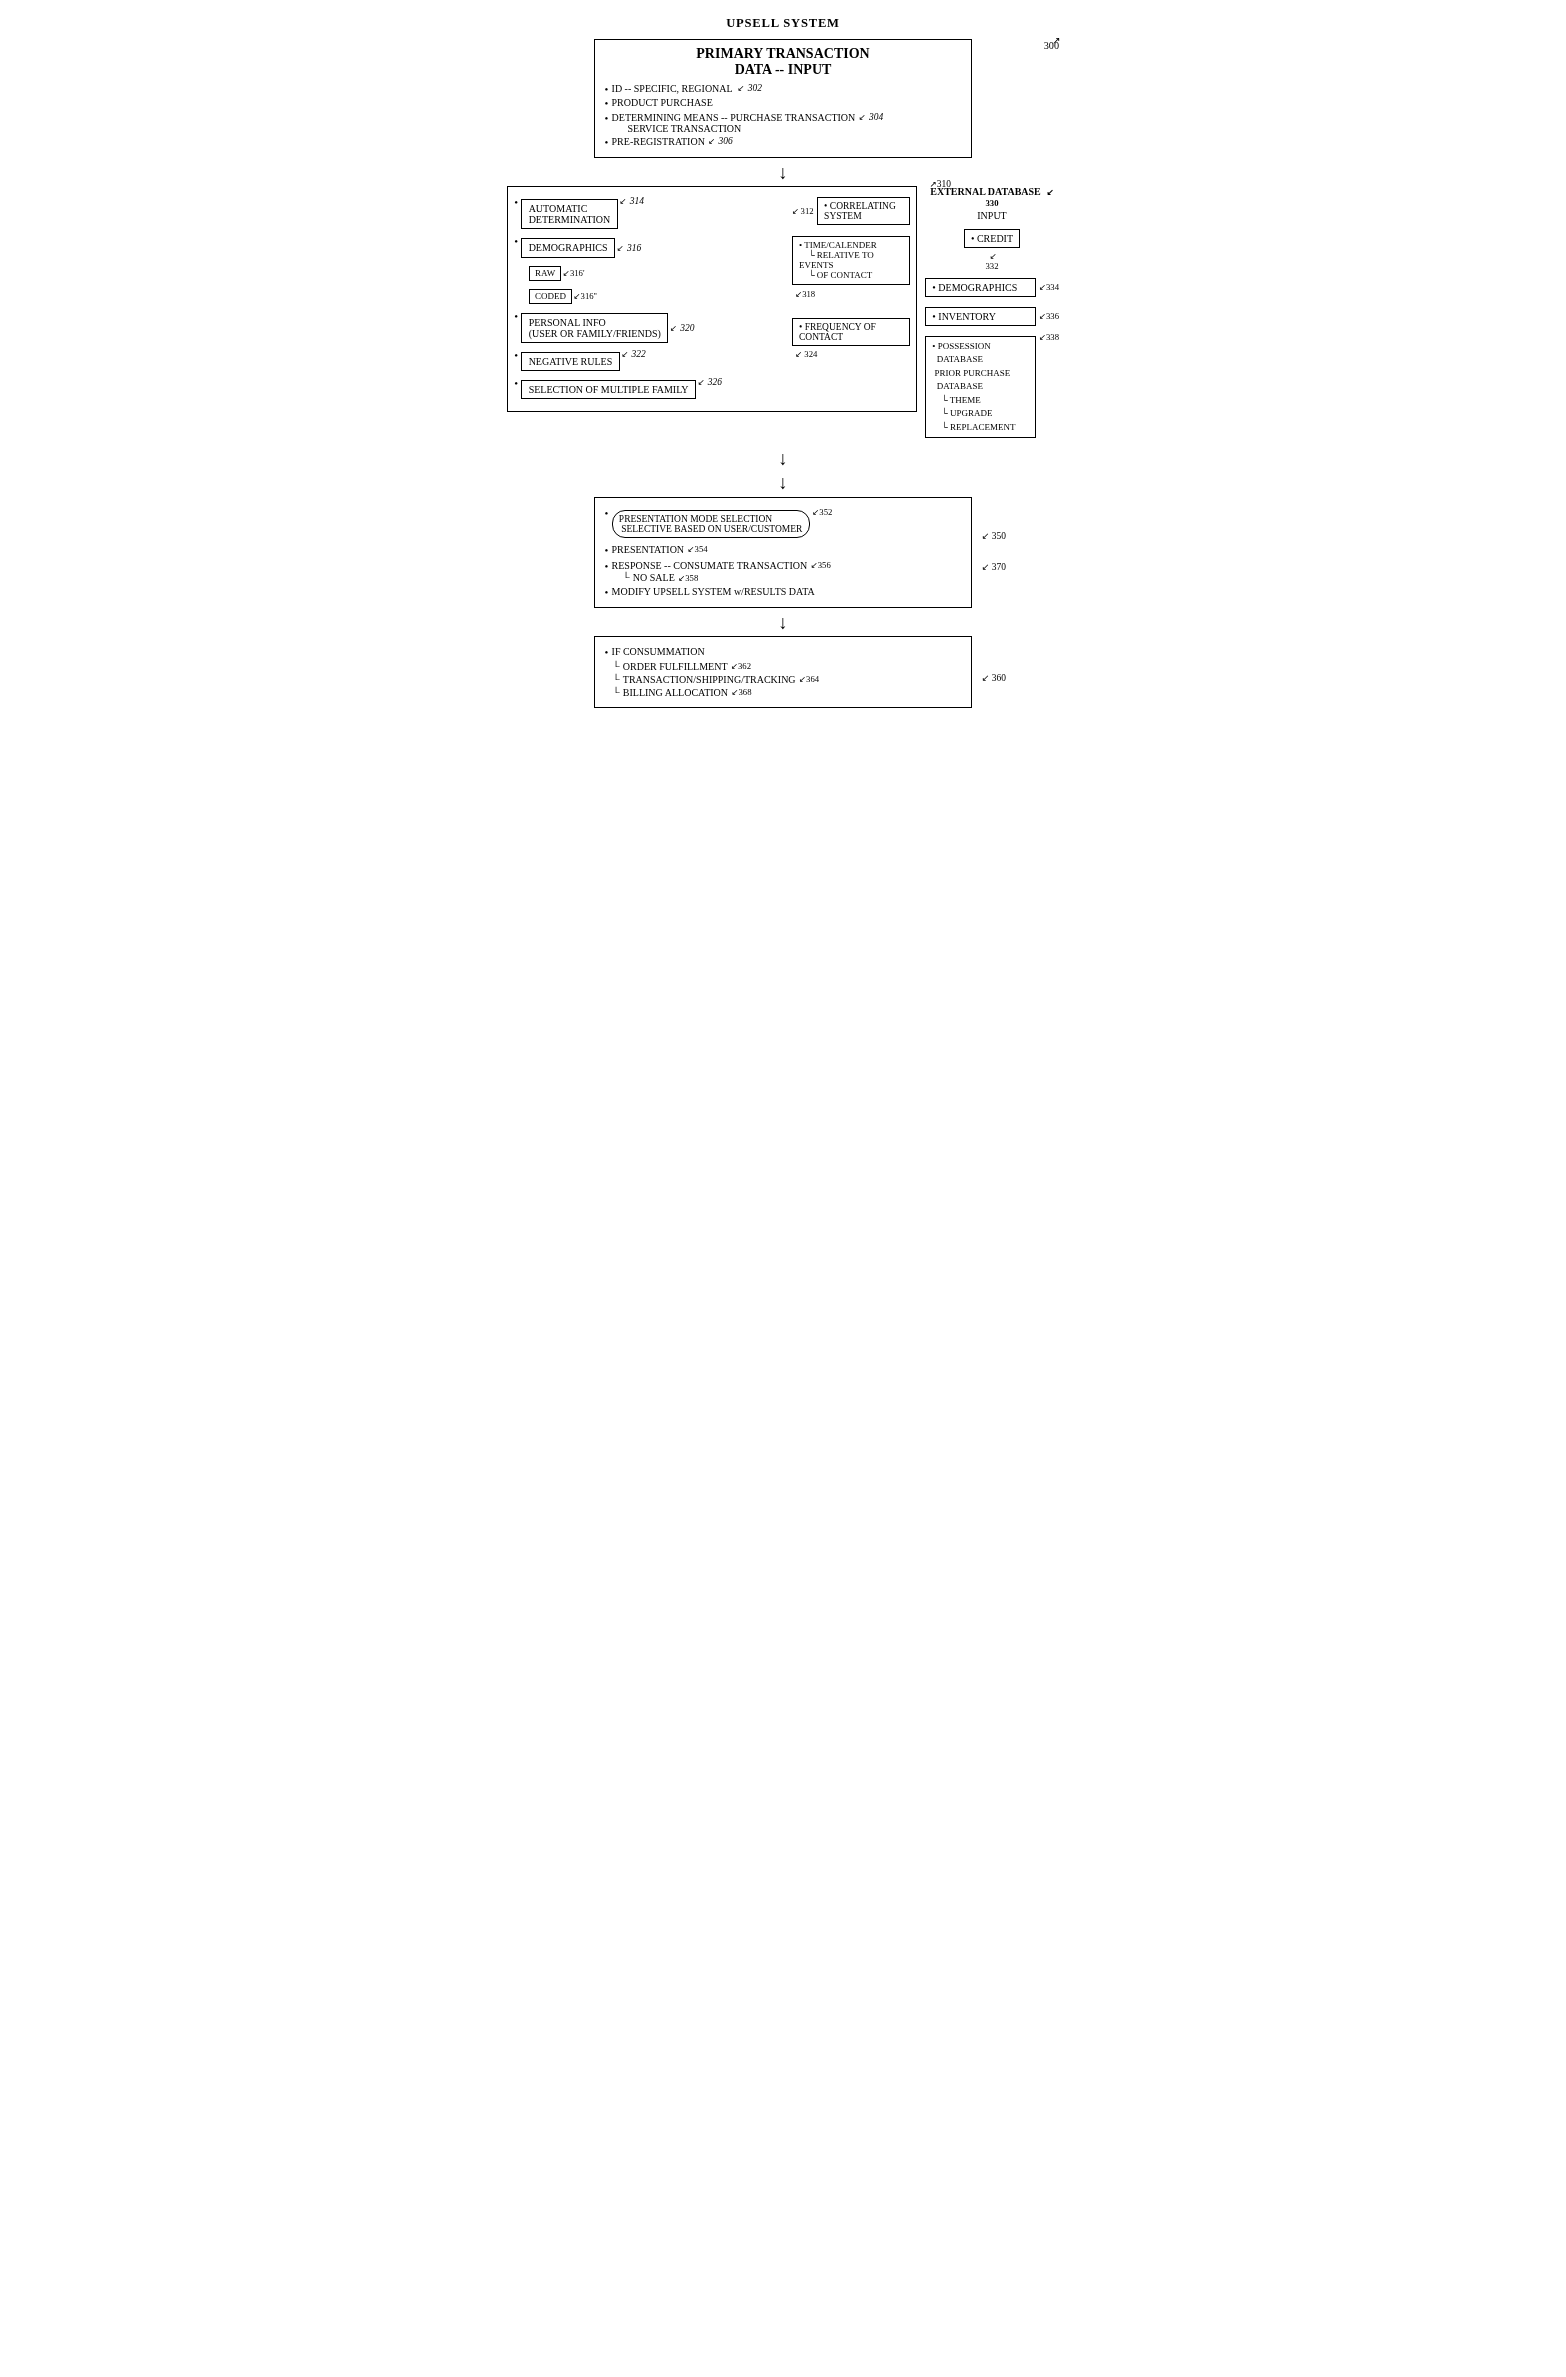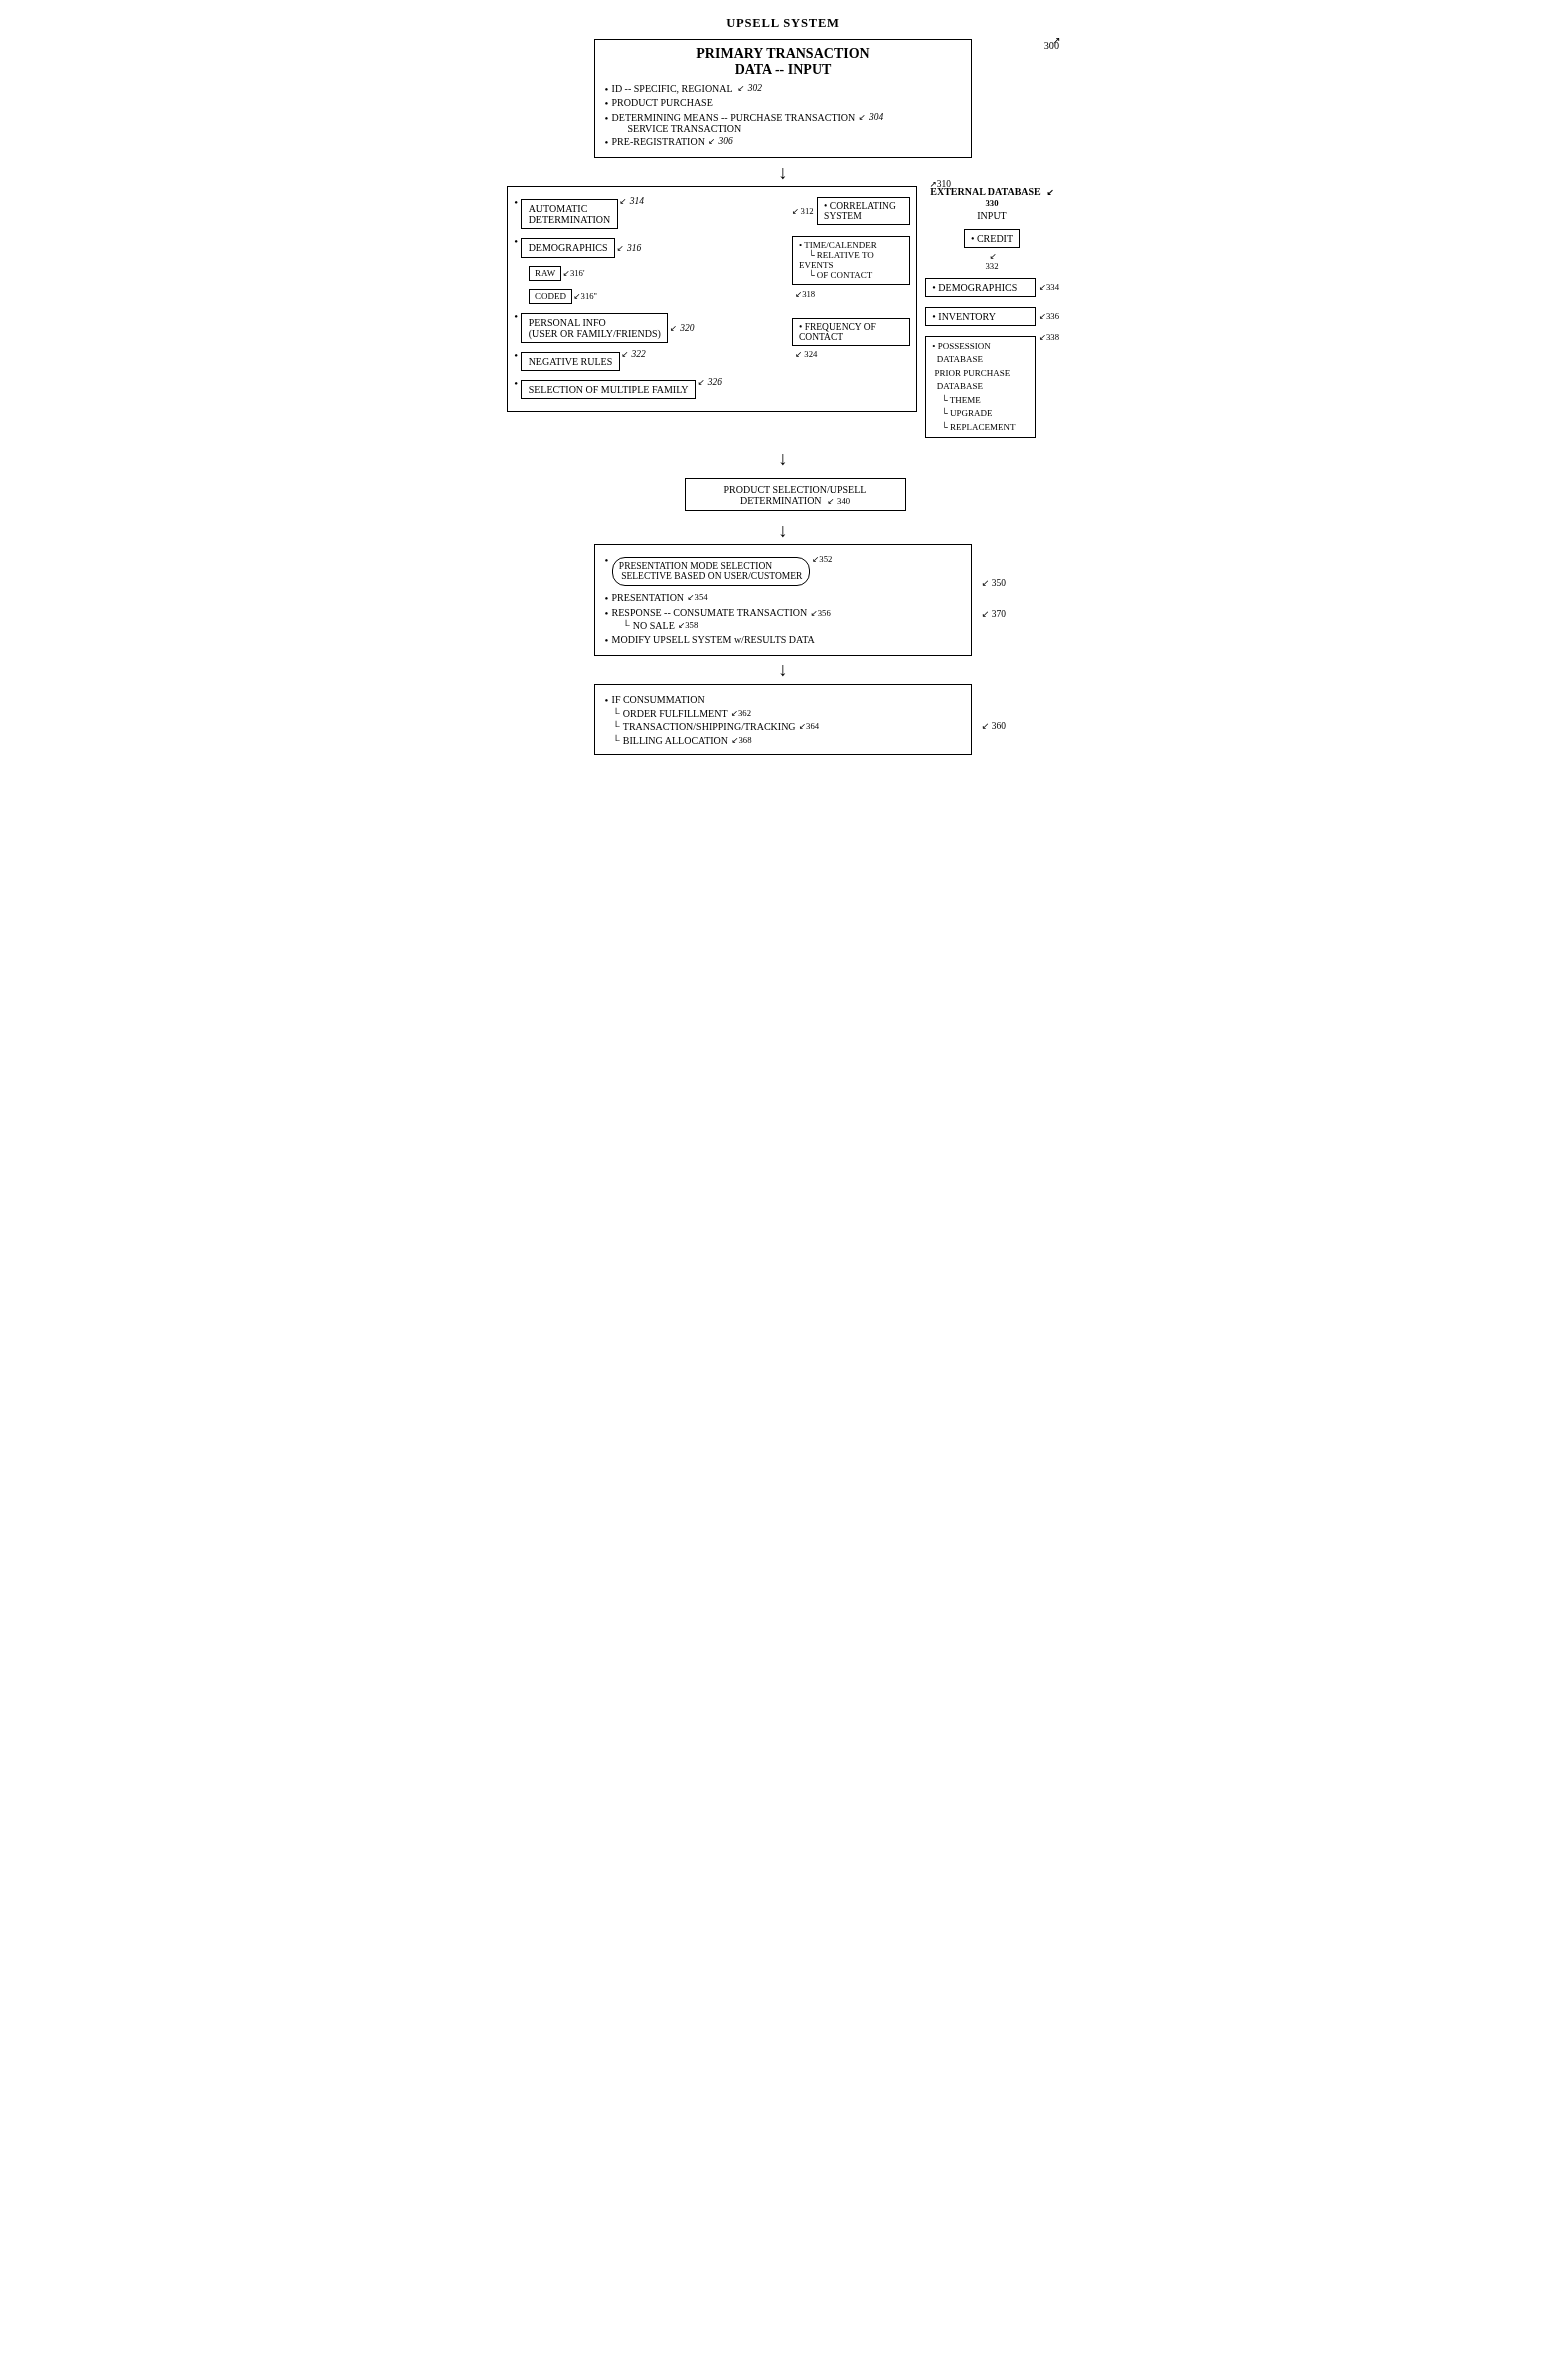--- a/index.html
+++ b/index.html
@@ -298,27 +298,20 @@
           &nbsp;&nbsp;&nbsp;&nbsp;└ REPLACEMENT
         </div>
         <span style="font-size:8.7px; margin-left:2.4px;">↙</span>
         <span style="font-size:8.7px;">338</span>
       </div>
     </div>
   </div>
 
   <div class="arrow-down">↓</div>
 
-  <div style="display:flex; justify-content:flex-start; margin-left:24px;">
-    <div class="product-sel-box">
-      <span>PRODUCT SELECTION/UPSELL<br>DETERMINATION</span>
-      <span style="font-size:8.7px; margin-left:3.2px;">↙</span>
-      <span style="font-size:8.7px;">340</span>
-    </div>
-  </div>
 
 
   <div class="arrow-down">↓</div>
 
   <div style="display:flex; justify-content:center; position:relative;">
     <div class="bottom-box">
 
       <div style="position:absolute; right:-35px; top:32px; font-size:9.5px;">
         <span>↙</span>
         <span>350</span>

